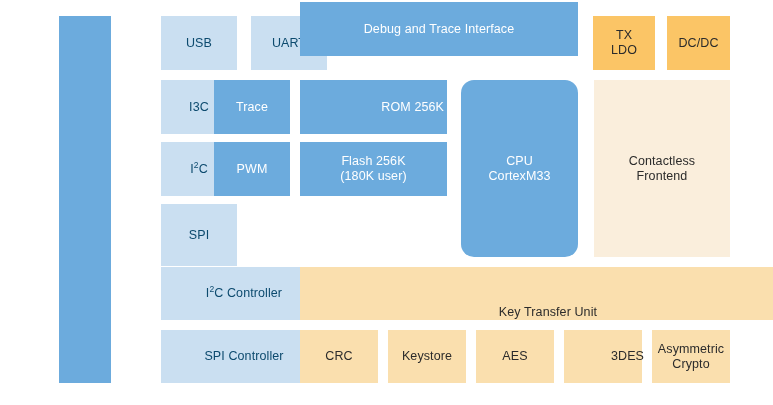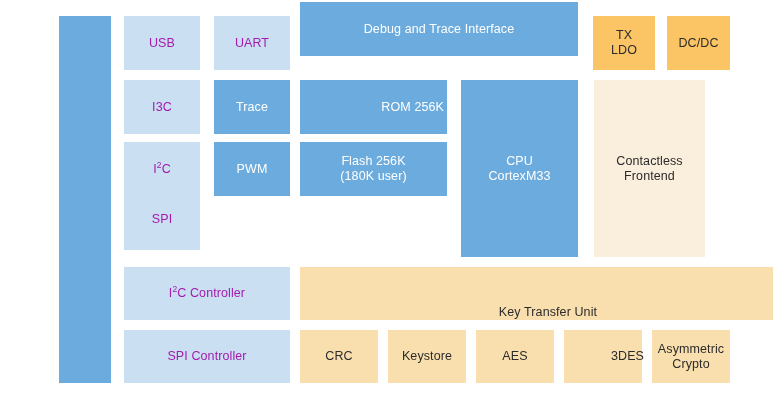--- a/index.html
+++ b/index.html
@@ -25,21 +25,22 @@
     align-items: center;
     justify-content: center;
     text-align: center;
     line-height: 1.18;
     font-size: 12.5px;
     white-space: pre-line;
     letter-spacing: 0.1px;
   }
   .blk-light-blue {
     background: #cadff1;
-    color: #a21caf;
+    color: #0c4a6e;
+    margin-left: 37px;
   }
   .blk-mid-blue {
     background: #6cabdd;
     color: #ffffff;
   }
   .blk-orange {
     background: #fbc566;
     color: #2b2b2b;
   }
   .blk-light-orange {
@@ -72,29 +73,29 @@
     <div class="blk blk-bar" style="left: 59px; top: 16px; width: 52px; height: 367px;"></div>
     <div class="blk blk-light-blue" style="left: 124px; top: 16px; width: 76px; height: 54px;"><span class="lbl">USB</span></div>
     <div class="blk blk-light-blue" style="left: 214px; top: 16px; width: 76px; height: 54px;"><span class="lbl">UART</span></div>
     <div class="blk blk-mid-blue" style="left: 300px; top: 2px; width: 278px; height: 54px;"><span class="lbl">Debug and Trace Interface</span></div>
     <div class="blk blk-orange" style="left: 593px; top: 16px; width: 62px; height: 54px;"><span class="lbl">TX
 LDO</span></div>
     <div class="blk blk-orange" style="left: 667px; top: 16px; width: 63px; height: 54px;"><span class="lbl">DC/DC</span></div>
     <div class="blk blk-light-blue" style="left: 124px; top: 80px; width: 76px; height: 54px;"><span class="lbl">I3C</span></div>
     <div class="blk blk-mid-blue" style="left: 214px; top: 80px; width: 76px; height: 54px;"><span class="lbl">Trace</span></div>
     <div class="blk blk-mid-blue" style="left: 300px; top: 80px; width: 147px; height: 54px; text-align: right;"><span class="lbl">ROM 256K</span></div>
-    <div class="blk blk-mid-blue" style="left: 461px; top: 80px; width: 117px; height: 177px;"><span class="lbl">CPU
+    <div class="blk blk-mid-blue" style="left: 461px; top: 80px; width: 117px; height: 177px; border-radius: 13px;"><span class="lbl">CPU
 CortexM33</span></div>
-    <div class="blk blk-cream" style="left: 594px; top: 80px; width: 111px; height: 177px; justify-content: center;"><span class="lbl">Contactless
+    <div class="blk blk-cream" style="left: 594px; top: 80px; width: 136px; height: 177px; justify-content: center;"><span class="lbl">Contactless
 Frontend</span></div>
     <div class="blk blk-light-blue" style="left: 124px; top: 142px; width: 76px; height: 54px;"><span class="lbl">I<sup>2</sup>C</span></div>
     <div class="blk blk-mid-blue" style="left: 214px; top: 142px; width: 76px; height: 54px;"><span class="lbl">PWM</span></div>
     <div class="blk blk-mid-blue" style="left: 300px; top: 142px; width: 147px; height: 54px;"><span class="lbl">Flash 256K
 (180K user)</span></div>
-    <div class="blk blk-light-blue" style="left: 124px; top: 188px; width: 76px; height: 62px;"><span class="lbl">SPI</span></div>
+    <div class="blk blk-light-blue" style="left: 124px; top: 204px; width: 76px; height: 62px;"><span class="lbl">SPI</span></div>
     <div class="blk blk-light-blue" style="left: 124px; top: 267px; width: 166px; height: 53px;"><span class="lbl">I<sup>2</sup>C Controller</span></div>
     <div class="blk blk-light-orange" style="left: 300px; top: 267px; width: 496px; height: 53px; align-items: flex-end;"><span class="lbl">Key Transfer Unit</span></div>
     <div class="blk blk-light-blue" style="left: 124px; top: 330px; width: 166px; height: 53px;"><span class="lbl">SPI Controller</span></div>
     <div class="blk blk-light-orange" style="left: 300px; top: 330px; width: 78px; height: 53px;"><span class="lbl">CRC</span></div>
     <div class="blk blk-light-orange" style="left: 388px; top: 330px; width: 78px; height: 53px;"><span class="lbl">Keystore</span></div>
     <div class="blk blk-light-orange" style="left: 476px; top: 330px; width: 78px; height: 53px;"><span class="lbl">AES</span></div>
     <div class="blk blk-light-orange" style="left: 564px; top: 330px; width: 78px; height: 53px; padding-left: 44px;"><span class="lbl">3DES</span></div>
     <div class="blk blk-light-orange" style="left: 652px; top: 330px; width: 78px; height: 53px;"><span class="lbl">Asymmetric
 Crypto</span></div>
   </div>

